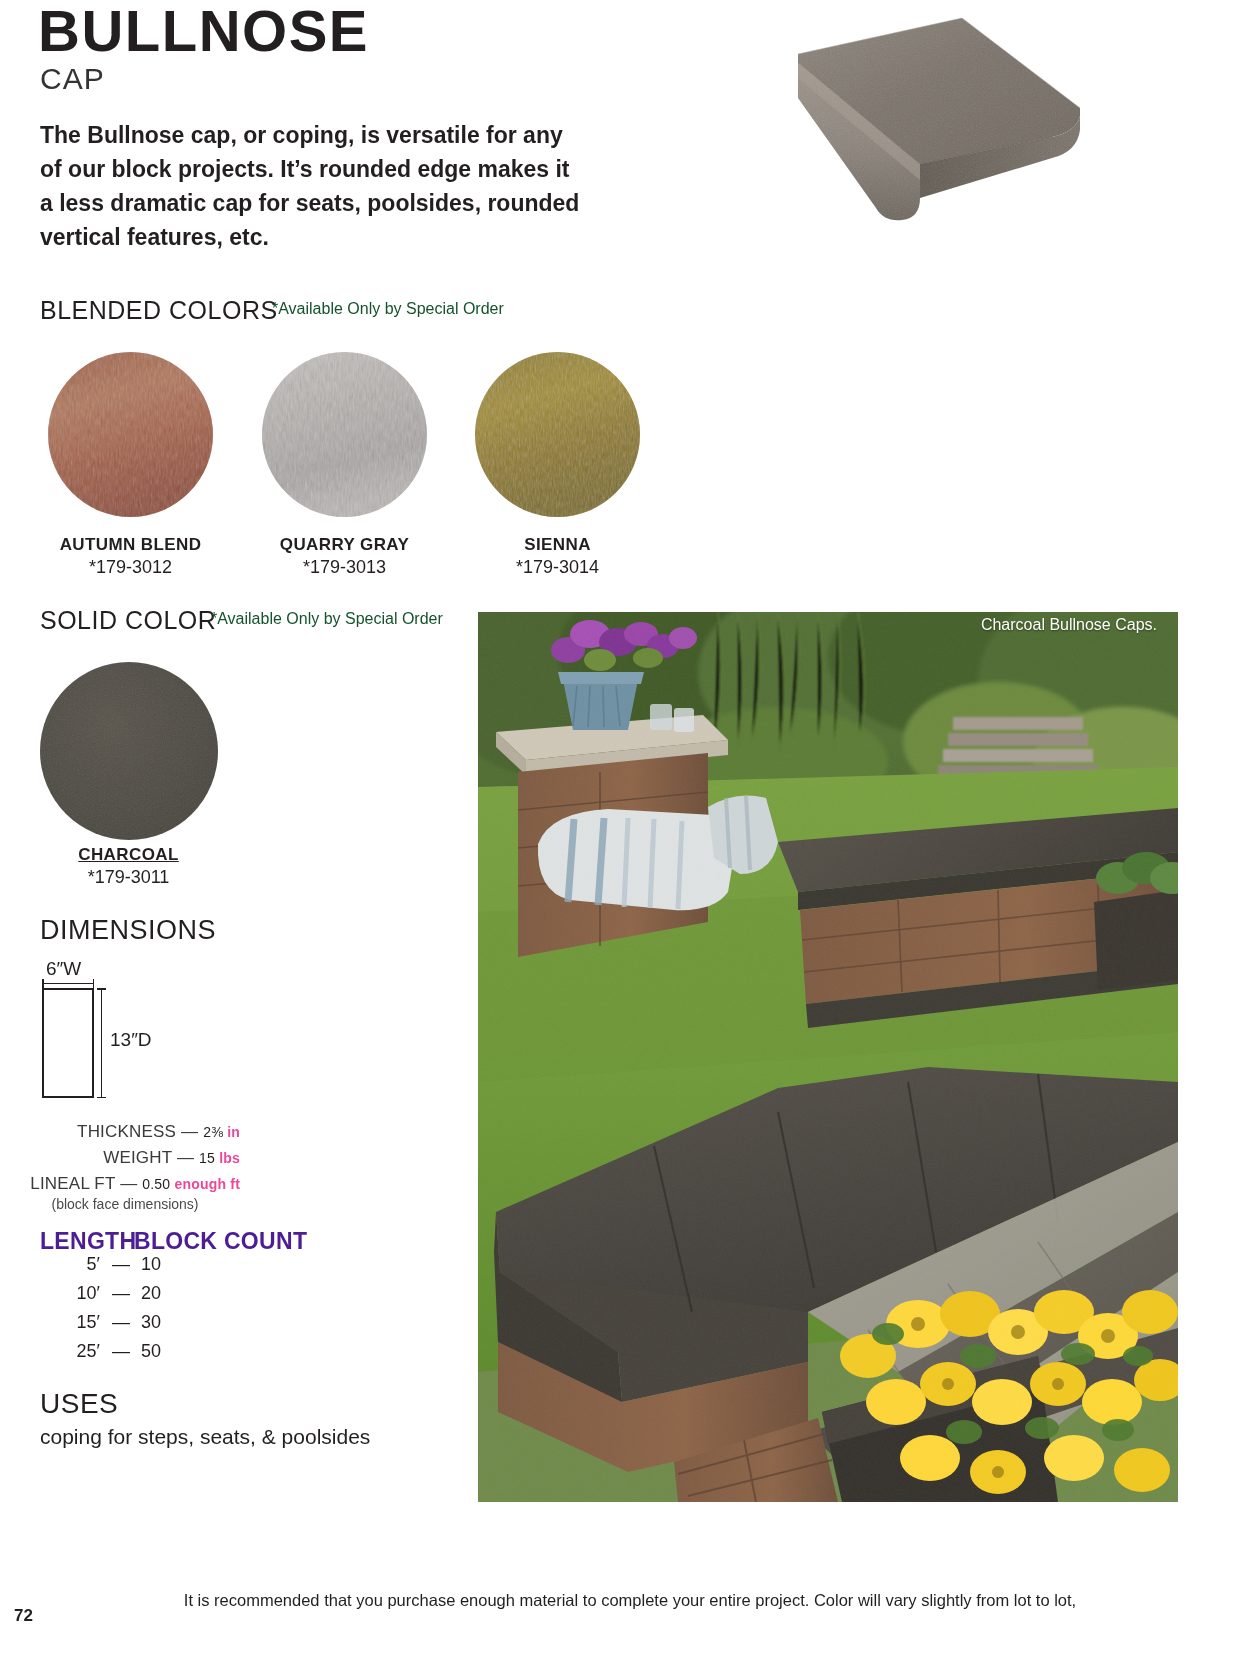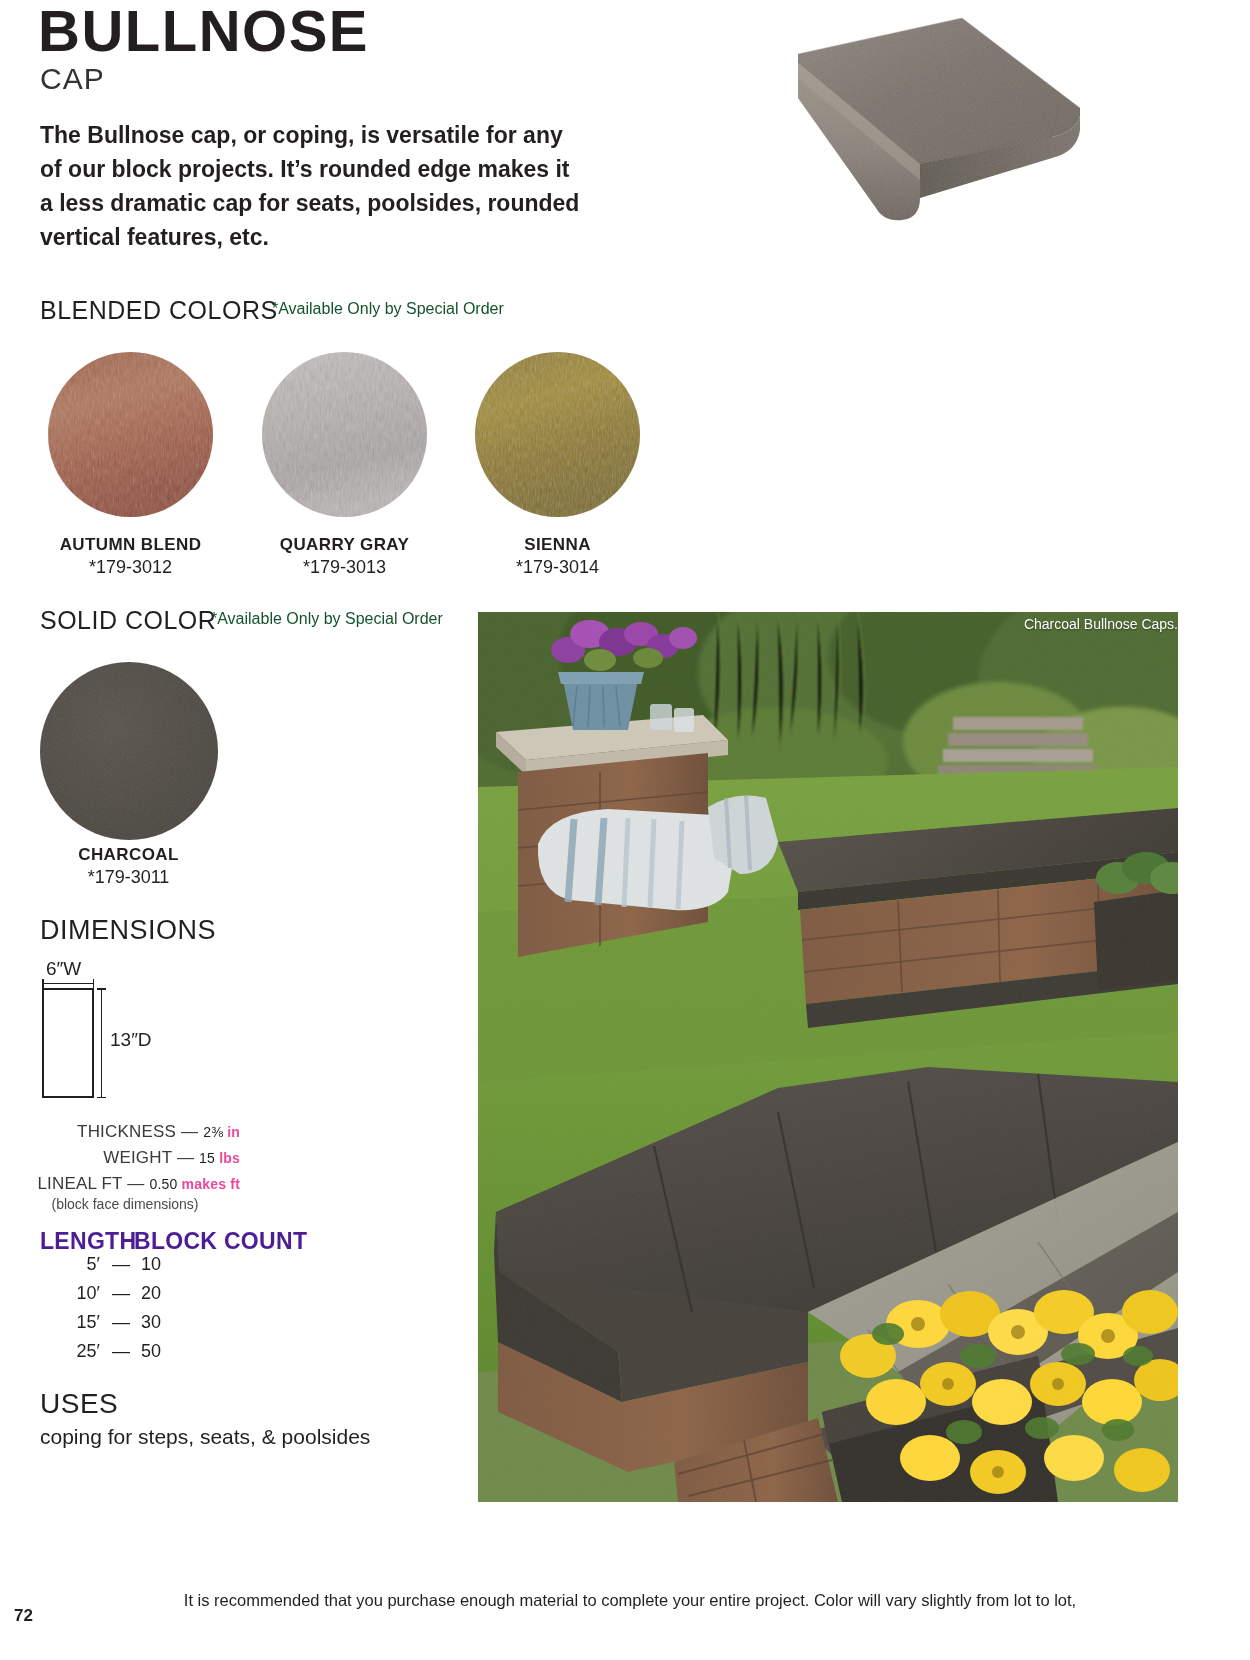--- a/index.html
+++ b/index.html
@@ -227,23 +227,23 @@
     position: absolute;
     left: 478px;
     top: 612px;
     width: 700px;
     height: 890px;
     overflow: hidden;
     background: #6f8a4a;
   }
   .photo-caption {
     position: absolute;
-    right: 0;
+    right: 21px;
     top: 4px;
-    font-size: 14px;
+    font-size: 16px;
     color: #ffffff;
     z-index: 40;
     text-shadow: 0 1px 2px rgba(0,0,0,.45);
   }
 
   
   .footer {
     position: absolute;
     left: 120px;
     top: 1588px;
@@ -406,39 +406,39 @@
         <feComponentTransfer>
             <feFuncA type="linear" slope="0.16"></feFuncA>
           </feComponentTransfer>
         <feComposite operator="in" in2="SourceGraphic"></feComposite>
       </filter>
     </defs>
     <rect width="178" height="178" fill="url(#ch)"></rect>
     <rect width="178" height="178" fill="#6a6459" filter="url(#g4)"></rect>
   </svg>
 </div>
-<div class="sw-label" style="left:26px; top:845px; width:205px;">CHARCOAL</div>
+<div class="sw-label" style="left:26px; top:845px; width:205px;text-decoration:underline;">CHARCOAL</div>
 <div class="sw-code" style="left:26px; top:867px; width:205px;">*179-3011</div>
 
 <div class="sec-head" style="left:40px; top:915px; font-size:27px;">DIMENSIONS</div>
 
 <div class="dim-w-label">6″W</div>
 <div class="dim-w-line"></div>
 <div class="dim-rect"></div>
 <div class="dim-d-line"></div>
 <div class="dim-d-label">13″D</div>
 
 <div class="spec-line" style="left:10px; top:1122px;">
   <span>THICKNESS — </span><b>2⅜</b><span class="unit"> in</span>
 </div>
 <div class="spec-line" style="left:10px; top:1148px;">
   <span>WEIGHT — </span><b>15</b><span class="unit"> lbs</span>
 </div>
 <div class="spec-line" style="left:10px; top:1174px;">
-  <span>LINEAL FT — </span><b>0.50</b><span class="unit"> makes ft</span>
+  <span>LINEAL FT — </span><b>0.50</b><span class="unit"> enough ft</span>
 </div>
 <div class="spec-sub" style="left:10px; top:1196px;">(block face dimensions)</div>
 
 <div class="tbl-head-1" style="left:40px; top:1228px;">LENGTH</div>
 <div class="tbl-head-2" style="left:134px; top:1228px;">BLOCK COUNT</div>
 
 <div>
   <div class="tbl-len" style="left:30px; top:1254px;">5′</div>
   <div class="tbl-dash" style="left:112px; top:1254px;">—</div>
   <div class="tbl-cnt" style="left:141px; top:1254px;">10</div>

